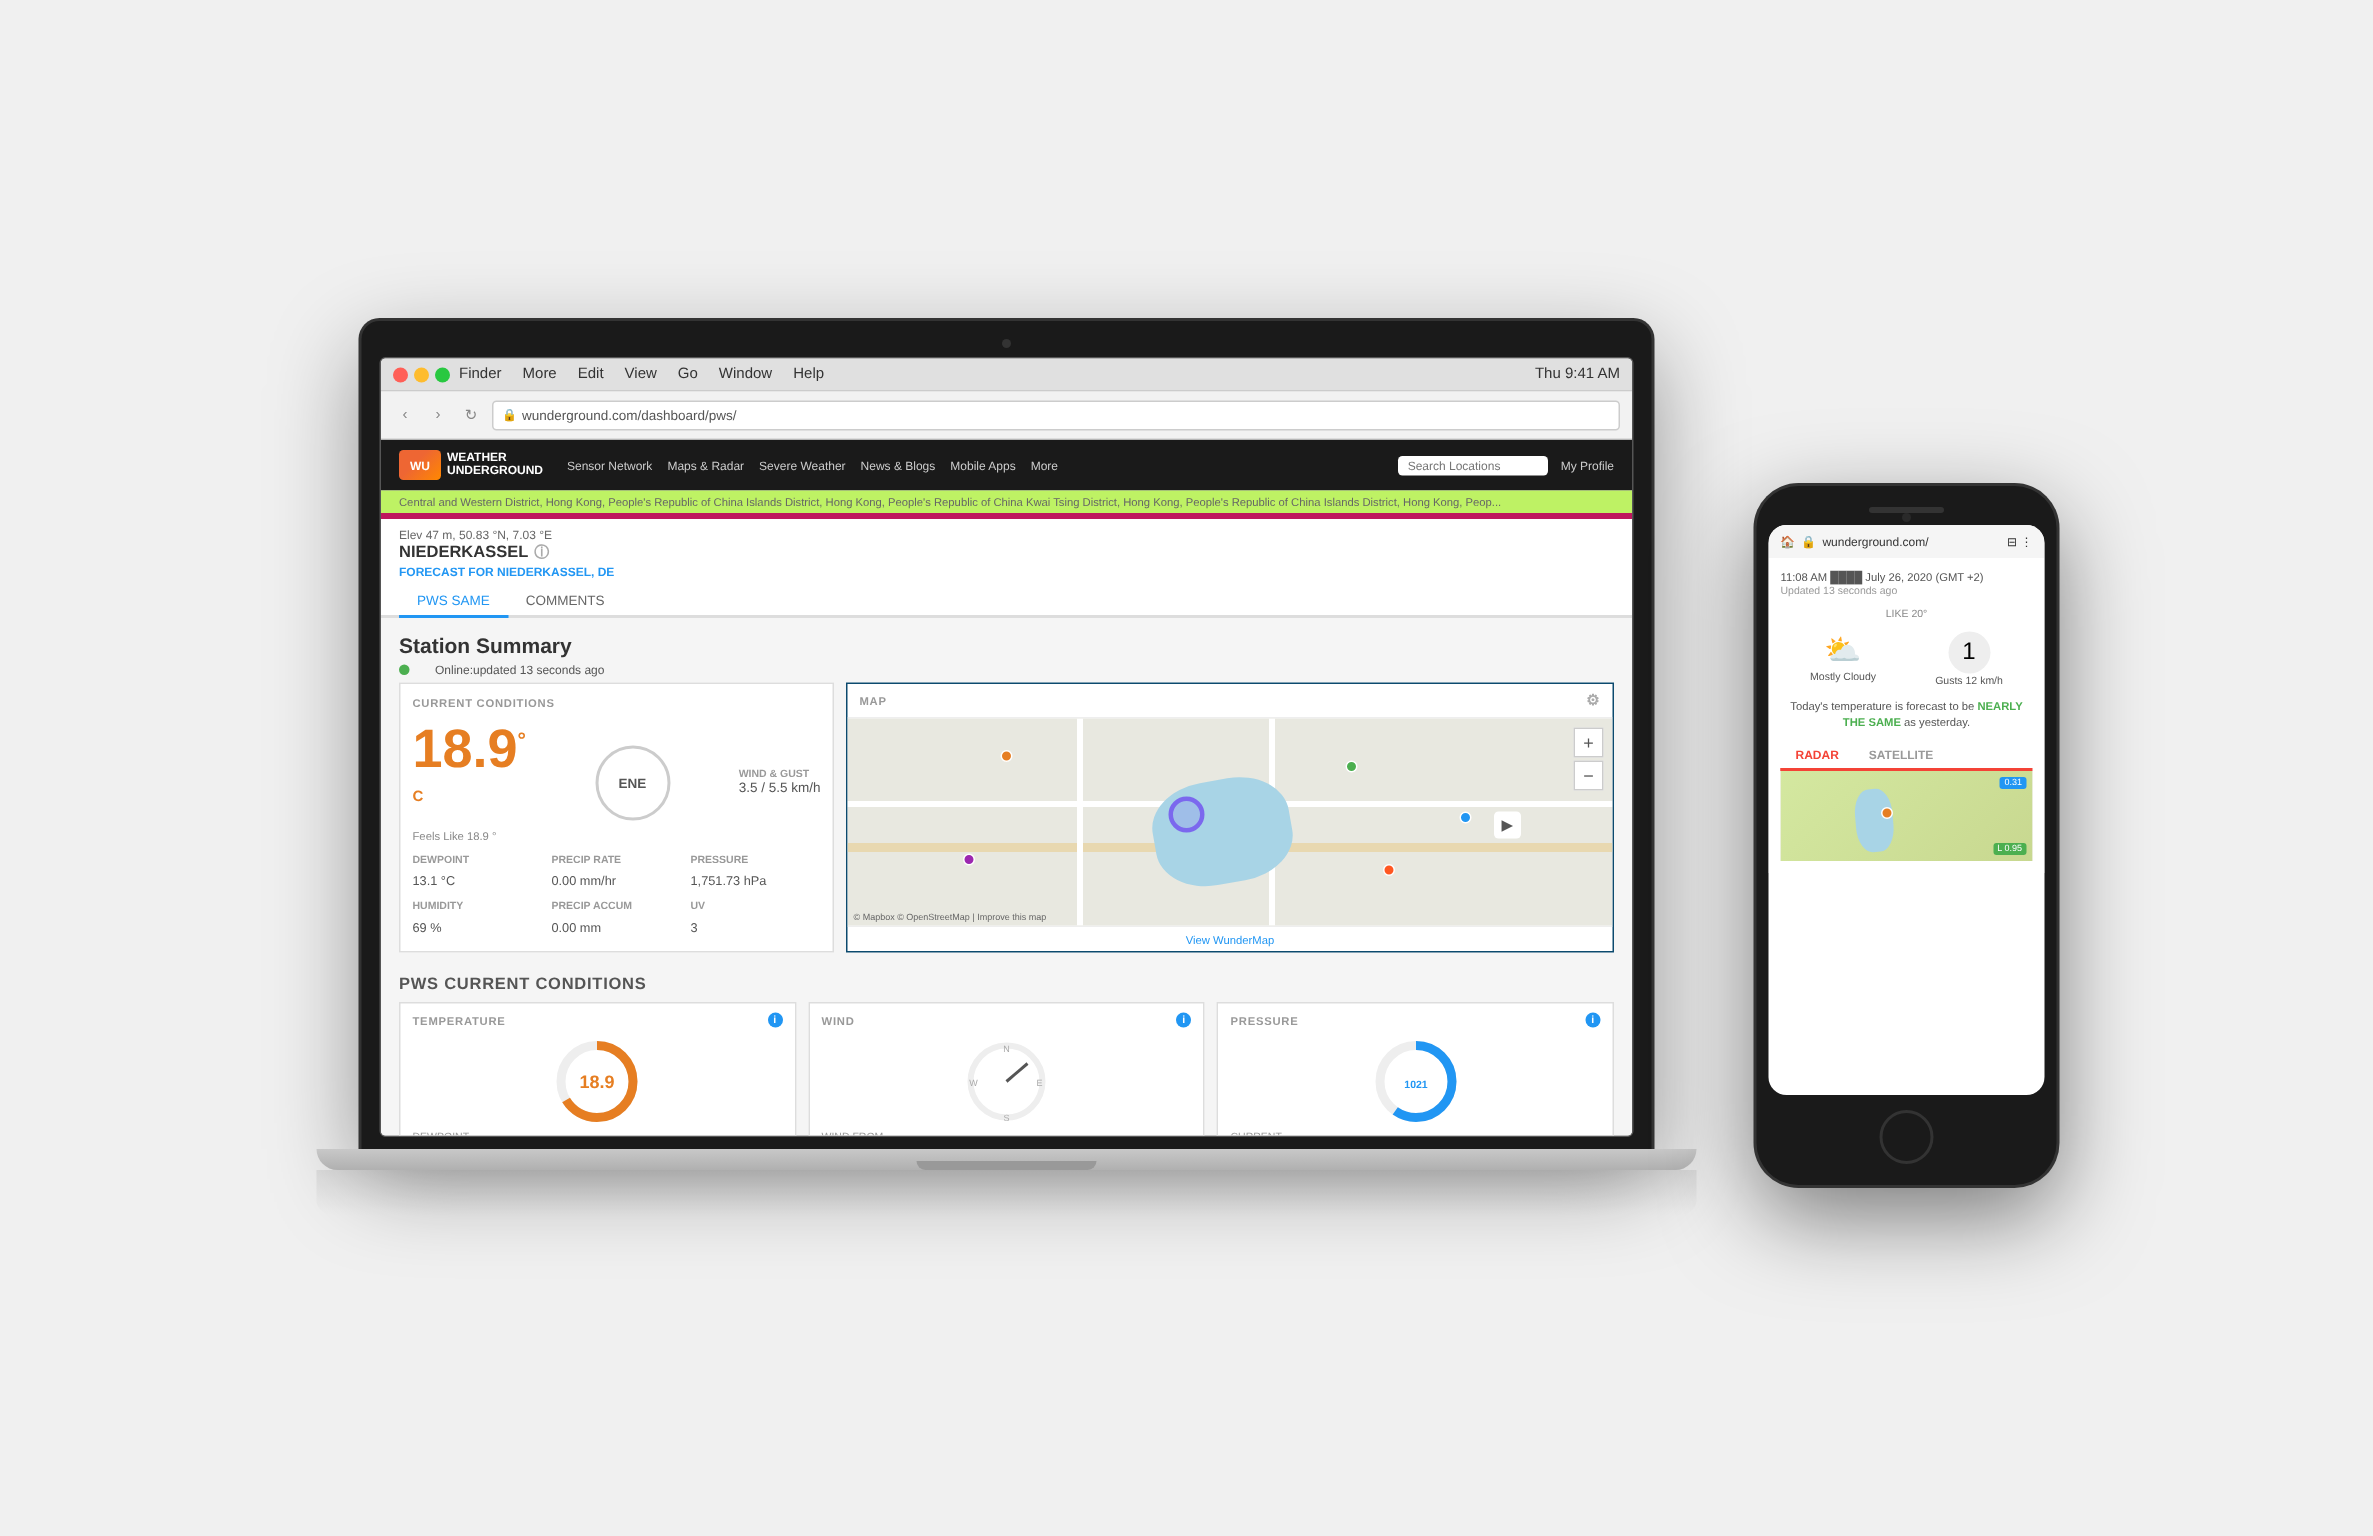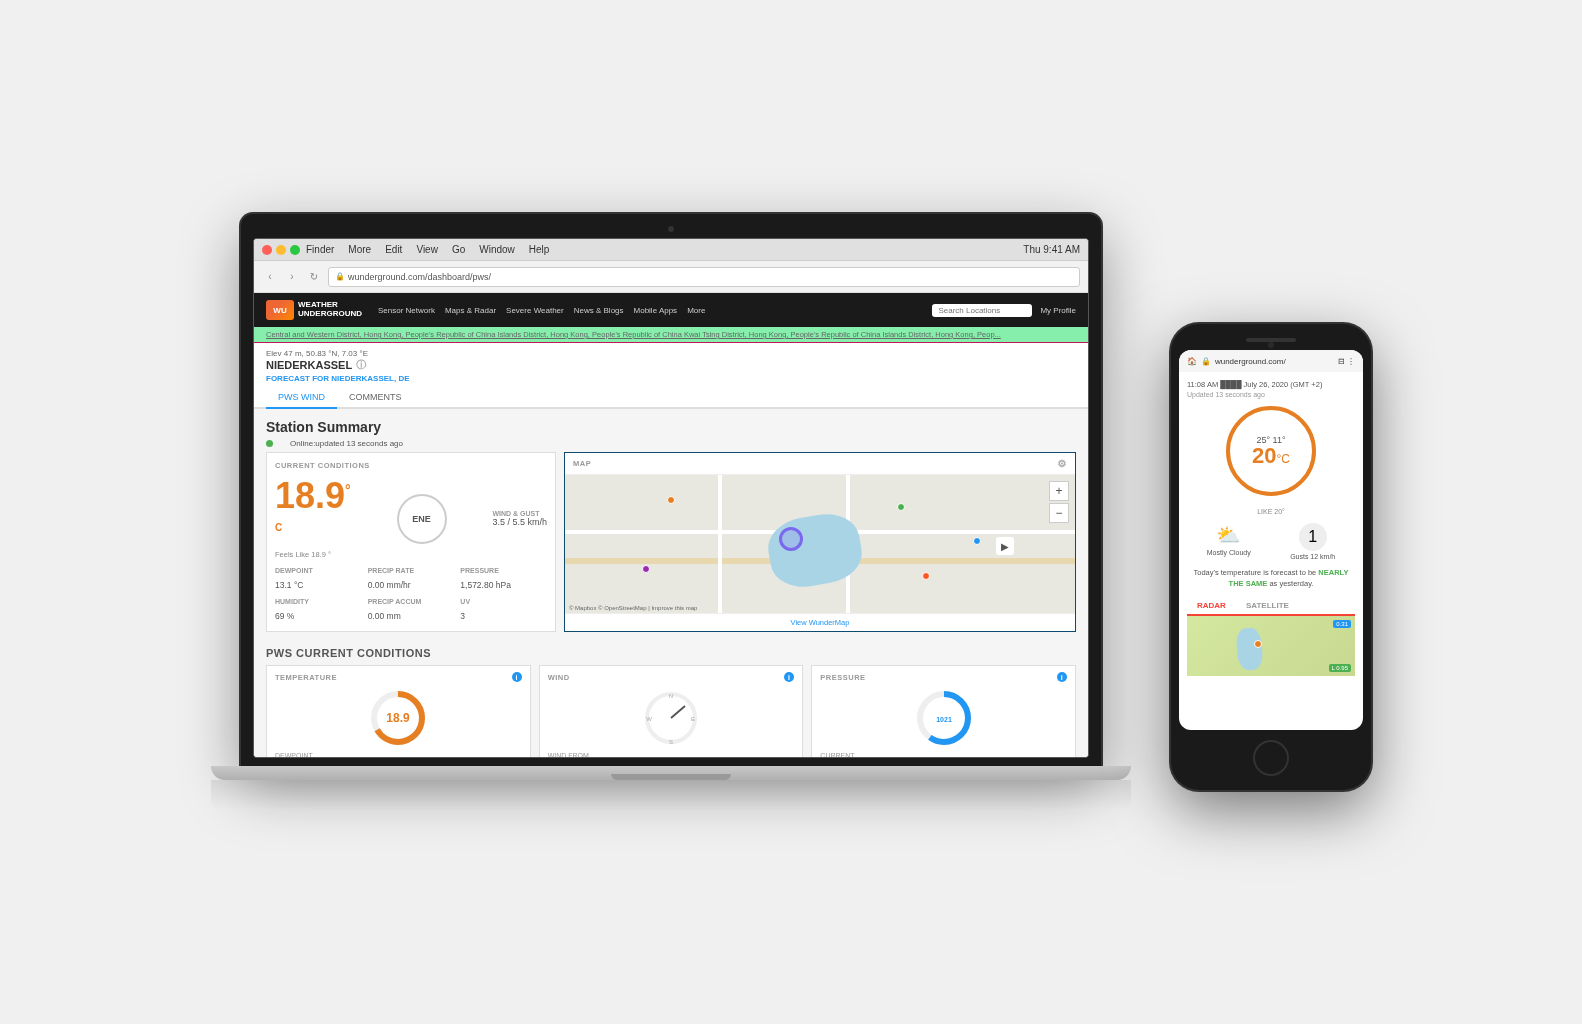--- a/index.html
+++ b/index.html
@@ -213,29 +213,28 @@
       font-size: 8px;
       width: 100px;
     }
     .wu-profile-btn {
       color: #ccc;
       font-size: 8px;
       cursor: pointer;
     }
 
     .wu-breadcrumb {
-      background: #86efac;
-      border-bottom: 1px solid #be185d;
+      background: #bef264;
+      border-bottom: 4px solid #be185d;
       padding: 3px 12px;
       font-size: 7.5px;
       color: #666;
       white-space: nowrap;
       overflow: hidden;
       text-overflow: ellipsis;
-      text-decoration: underline;
     }
 
     .wu-station-header {
       padding: 6px 12px 4px 12px;
       background: #fff;
     }
     .wu-station-title {
       font-size: 11px;
       font-weight: bold;
       color: #333;
@@ -770,21 +769,21 @@
           <div class="wu-station-header">
             <div class="wu-station-elev">Elev 47 m, 50.83 °N, 7.03 °E</div>
             <div class="wu-station-title">
               <span>NIEDERKASSEL</span>
               <span style="font-size:10px;color:#aaa;">ⓘ</span>
             </div>
             <div class="wu-forecast-label">FORECAST FOR NIEDERKASSEL, DE</div>
           </div>
 
           <div class="wu-tabs">
-            <div class="wu-tab active">PWS WIND</div>
+            <div class="wu-tab active">PWS SAME</div>
             <div class="wu-tab">COMMENTS</div>
           </div>
 
           <div class="wu-content">
             <div class="station-summary-title">Station Summary</div>
             <div class="online-badge">
               <div class="online-dot"></div>
               <span>Online:updated 13 seconds ago</span>
             </div>
 
@@ -809,21 +808,21 @@
                   <div class="cc-detail-item">
                     <label>DEWPOINT</label>
                     <span>13.1 °C</span>
                   </div>
                   <div class="cc-detail-item">
                     <label>PRECIP RATE</label>
                     <span>0.00 mm/hr</span>
                   </div>
                   <div class="cc-detail-item">
                     <label>PRESSURE</label>
-                    <span>1,572.80 hPa</span>
+                    <span>1,751.73 hPa</span>
                   </div>
                   <div class="cc-detail-item">
                     <label>HUMIDITY</label>
                     <span>69 %</span>
                   </div>
                   <div class="cc-detail-item">
                     <label>PRECIP ACCUM</label>
                     <span>0.00 mm</span>
                   </div>
                   <div class="cc-detail-item">
@@ -947,30 +946,20 @@
         <span>🏠</span>
         <span>🔒</span>
         <span>wunderground.com/</span>
         <span style="margin-left:auto;">⊟ ⋮</span>
       </div>
 
       <div class="phone-wu-content">
         <div class="phone-datetime">11:08 AM ████ July 26, 2020 (GMT +2)</div>
         <div class="phone-updated">Updated 13 seconds ago</div>
 
-        <div style="display:flex;justify-content:center;align-items:center;gap:8px;margin-bottom:4px;">
-          <div class="phone-temp-circle">
-            <div class="phone-temp-range">
-              <span>25°</span> <span>11°</span>
-            </div>
-            <div>
-              <span class="phone-temp-main">20</span><span class="phone-temp-unit-sm">°C</span>
-            </div>
-          </div>
-        </div>
         <div class="phone-like">LIKE 20°</div>
 
         <div class="phone-conditions-row">
           <div class="phone-condition-item">
             <div class="phone-condition-icon">⛅</div>
             <div class="phone-condition-label">Mostly Cloudy</div>
           </div>
           <div class="phone-condition-item">
             <div class="phone-condition-icon" style="font-size:16px;background:#eee;border-radius:50%;width:28px;height:28px;display:flex;align-items:center;justify-content:center;margin:0 auto 2px;">1</div>
             <div class="phone-condition-label">Gusts 12 km/h</div>

